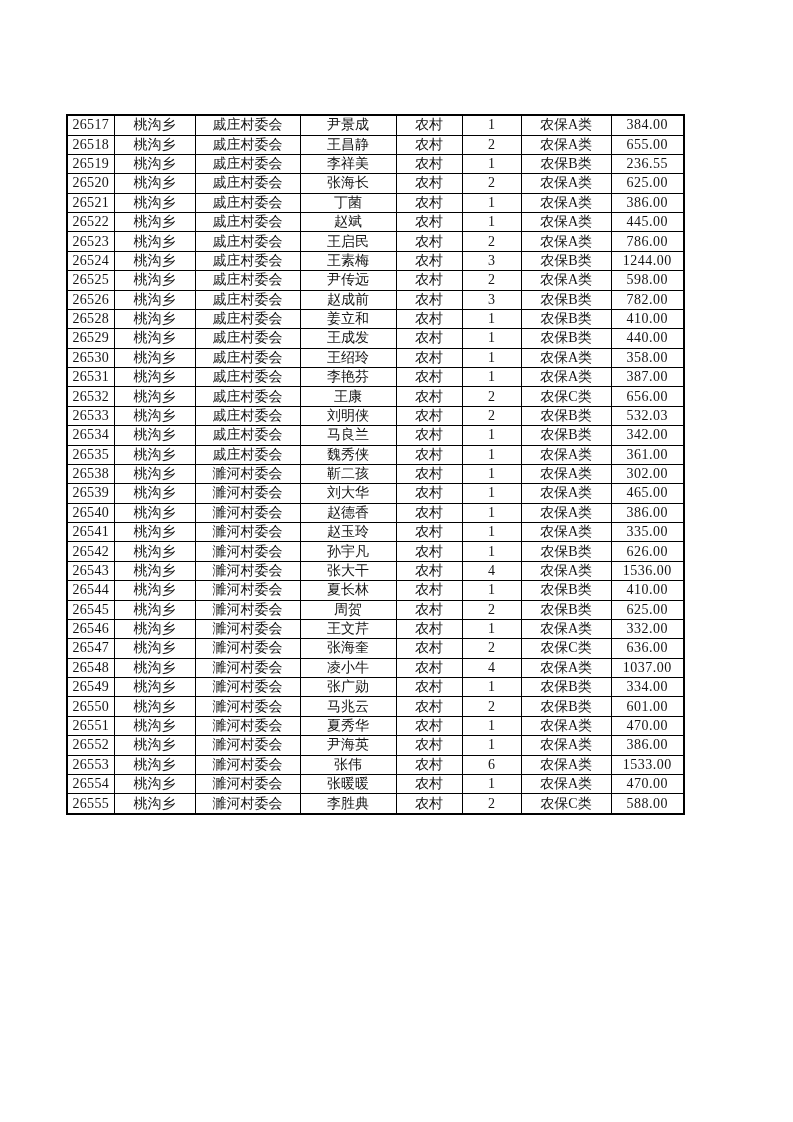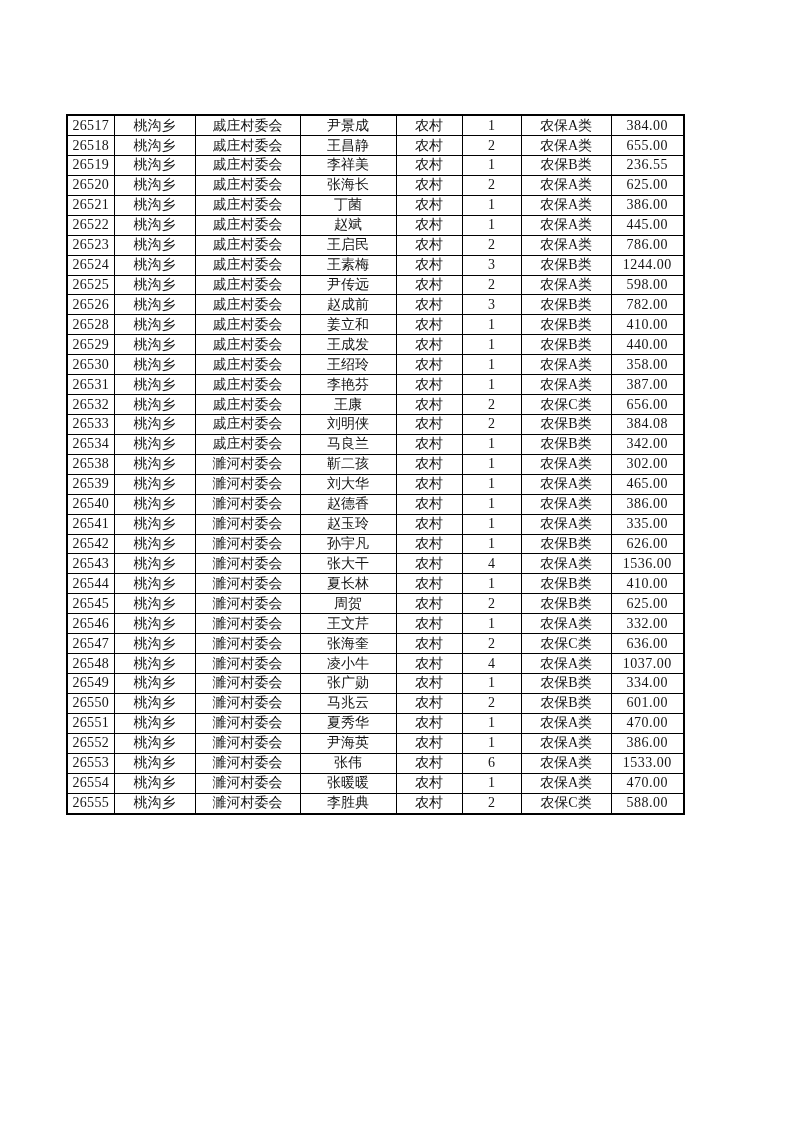--- a/index.html
+++ b/index.html
@@ -211,31 +211,41 @@
           <td class="c-amount">656.00</td>
         </tr>
         <tr>
           <td class="c-record-id">26533</td>
           <td class="c-township">桃沟乡</td>
           <td class="c-village-committee">戚庄村委会</td>
           <td class="c-person-name">刘明侠</td>
           <td class="c-residence-type">农村</td>
           <td class="c-person-count">2</td>
           <td class="c-insurance-category">农保B类</td>
-          <td class="c-amount">384.08</td>
+          <td class="c-amount">532.03</td>
         </tr>
         <tr>
           <td class="c-record-id">26534</td>
           <td class="c-township">桃沟乡</td>
           <td class="c-village-committee">戚庄村委会</td>
           <td class="c-person-name">马良兰</td>
           <td class="c-residence-type">农村</td>
           <td class="c-person-count">1</td>
           <td class="c-insurance-category">农保B类</td>
           <td class="c-amount">342.00</td>
+        </tr>
+        <tr>
+          <td class="c-record-id">26535</td>
+          <td class="c-township">桃沟乡</td>
+          <td class="c-village-committee">戚庄村委会</td>
+          <td class="c-person-name">魏秀侠</td>
+          <td class="c-residence-type">农村</td>
+          <td class="c-person-count">1</td>
+          <td class="c-insurance-category">农保A类</td>
+          <td class="c-amount">361.00</td>
         </tr>
         <tr>
           <td class="c-record-id">26538</td>
           <td class="c-township">桃沟乡</td>
           <td class="c-village-committee">濉河村委会</td>
           <td class="c-person-name">靳二孩</td>
           <td class="c-residence-type">农村</td>
           <td class="c-person-count">1</td>
           <td class="c-insurance-category">农保A类</td>
           <td class="c-amount">302.00</td>

